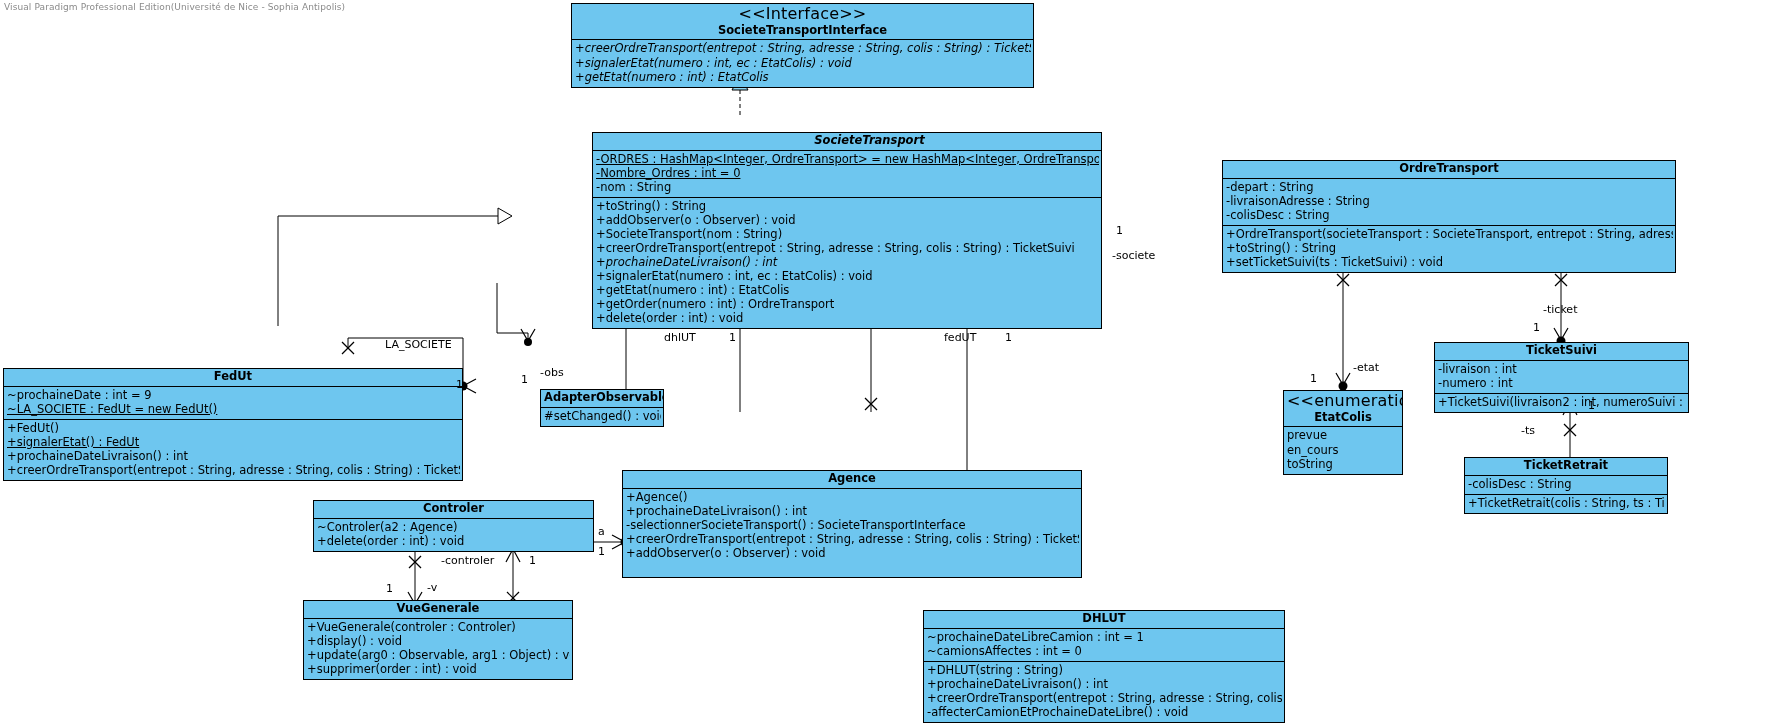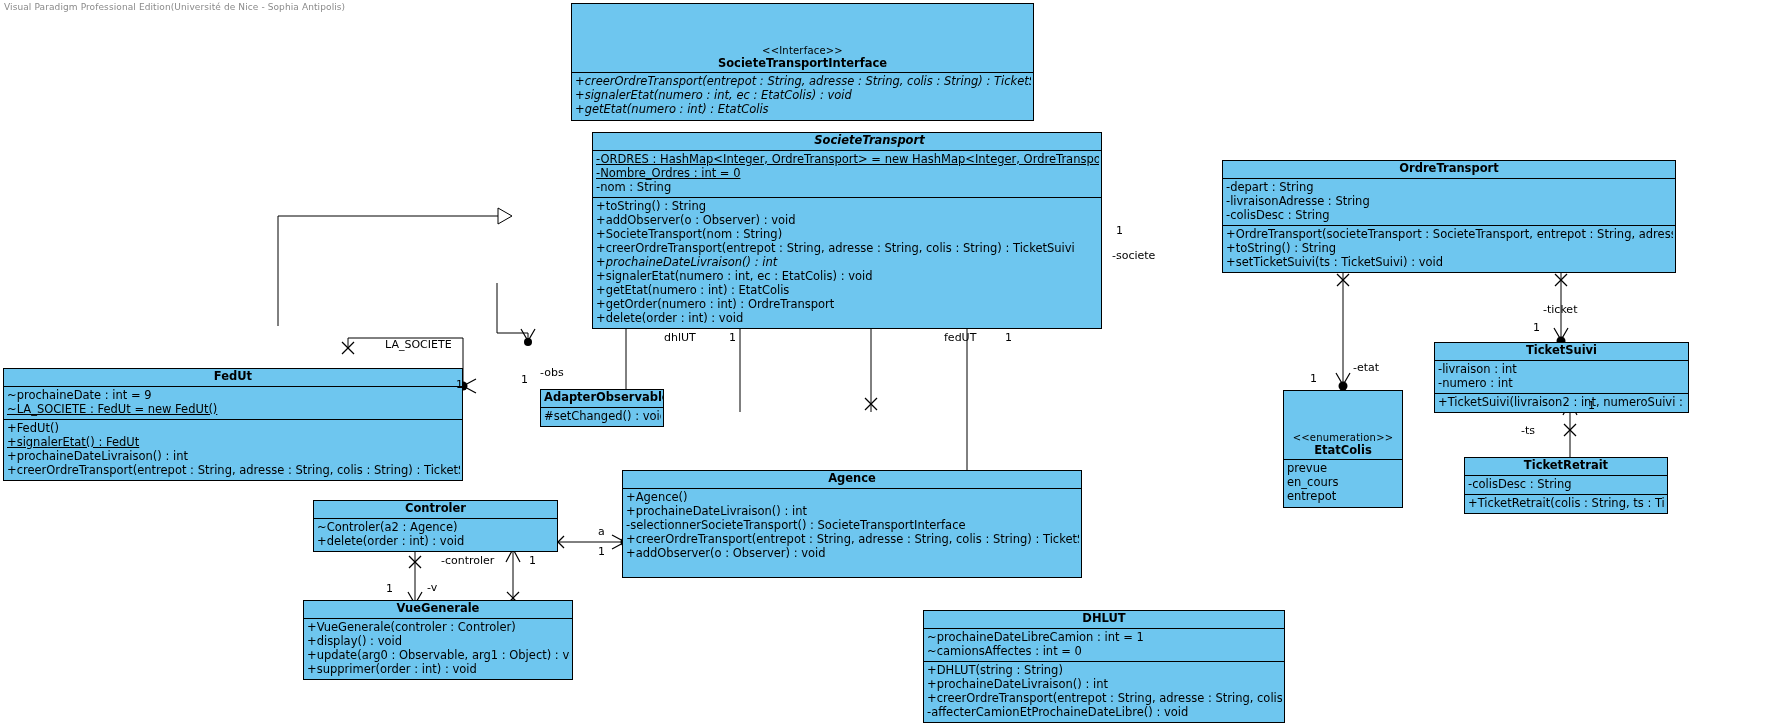--- a/index.html
+++ b/index.html
@@ -42,23 +42,22 @@
     border-bottom: 1px solid #000000;
     text-align: center;
     font-weight: bold;
     padding: 1px 3px 2px 3px;
     white-space: nowrap;
     overflow: hidden;
   }
   .uml .hdr .stereo {
     display: block;
     font-weight: normal;
-    font-size: 10px;
+    font-size: 16px;
     letter-spacing: 0.2px;
-    margin-top: 40px;
   }
   .uml .sect {
     border-bottom: 1px solid #000000;
     padding: 2px 2px 2px 3px;
   }
   .uml .sect:last-child { border-bottom: none; }
   .uml .row {
     white-space: nowrap;
     overflow: hidden;
     padding: 0 0 0.5px 0;
@@ -303,21 +302,21 @@
     <div class="sect grow">
       <div class="row">+Agence()</div>
       <div class="row">+prochaineDateLivraison() : int</div>
       <div class="row">-selectionnerSocieteTransport() : SocieteTransportInterface</div>
       <div class="row">+creerOrdreTransport(entrepot : String, adresse : String, colis : String) : TicketSuivi</div>
       <div class="row">+addObserver(o : Observer) : void</div>
       <div class="row">&nbsp;</div>
     </div>
   </div>
 
-  <div class="uml" style="left:313px; top:500px; width:245px;">
+  <div class="uml" style="left:313px; top:500px; width:281px;">
     <div class="hdr">
       <span>Controler</span>
     </div>
     <div class="sect">
       <div class="row">~Controler(a2 : Agence)</div>
       <div class="row">+delete(order : int) : void</div>
     </div>
   </div>
 
   <div class="uml" style="left:303px; top:600px; width:270px;">
@@ -349,21 +348,21 @@
   </div>
 
   <div class="uml" style="left:1283px; top:390px; width:120px;">
     <div class="hdr">
       <span class="stereo">&lt;&lt;enumeration&gt;&gt;</span>
       <span>EtatColis</span>
     </div>
     <div class="sect">
       <div class="row">prevue</div>
       <div class="row">en_cours</div>
-      <div class="row">entrepot</div>
+      <div class="row">toString</div>
     </div>
   </div>
 
   <div class="uml" style="left:1434px; top:342px; width:255px;">
     <div class="hdr">
       <span>TicketSuivi</span>
     </div>
     <div class="sect">
       <div class="row">-livraison : int</div>
       <div class="row">-numero : int</div>

